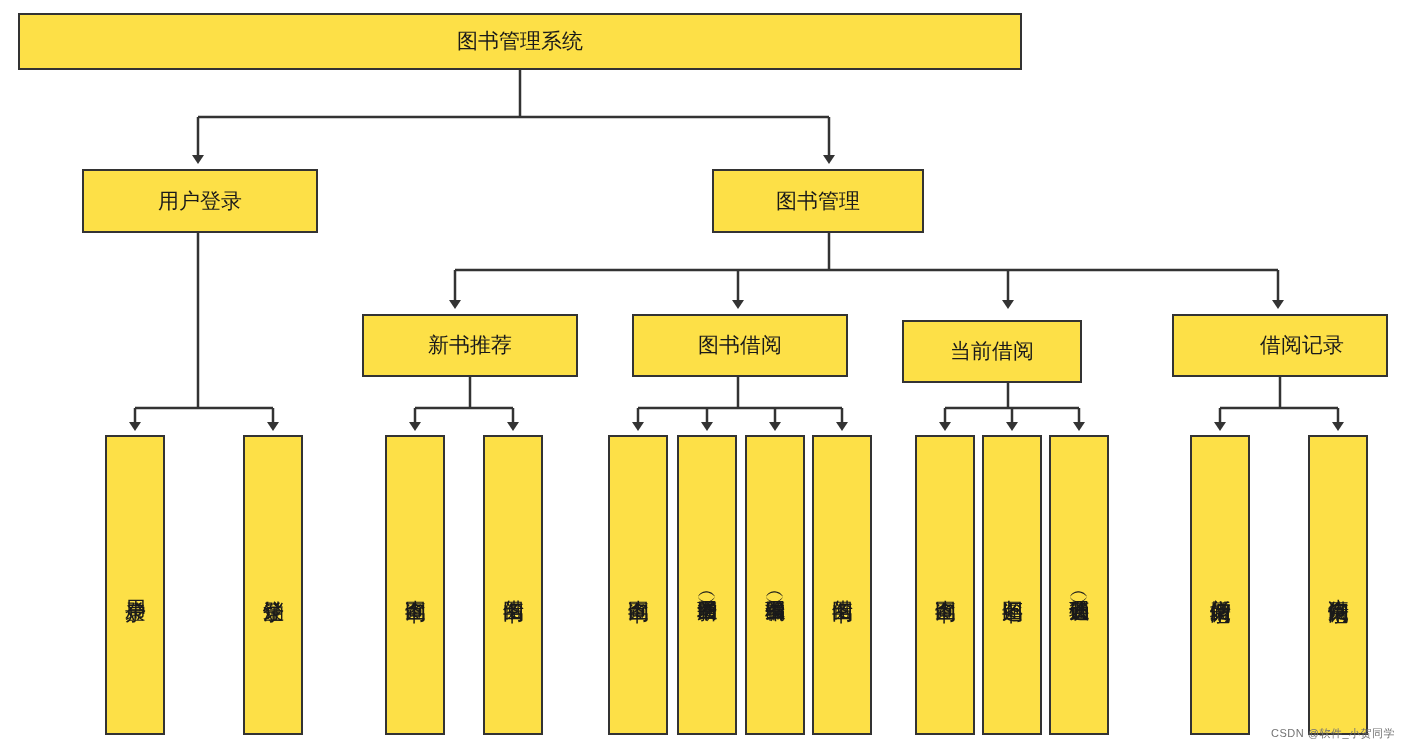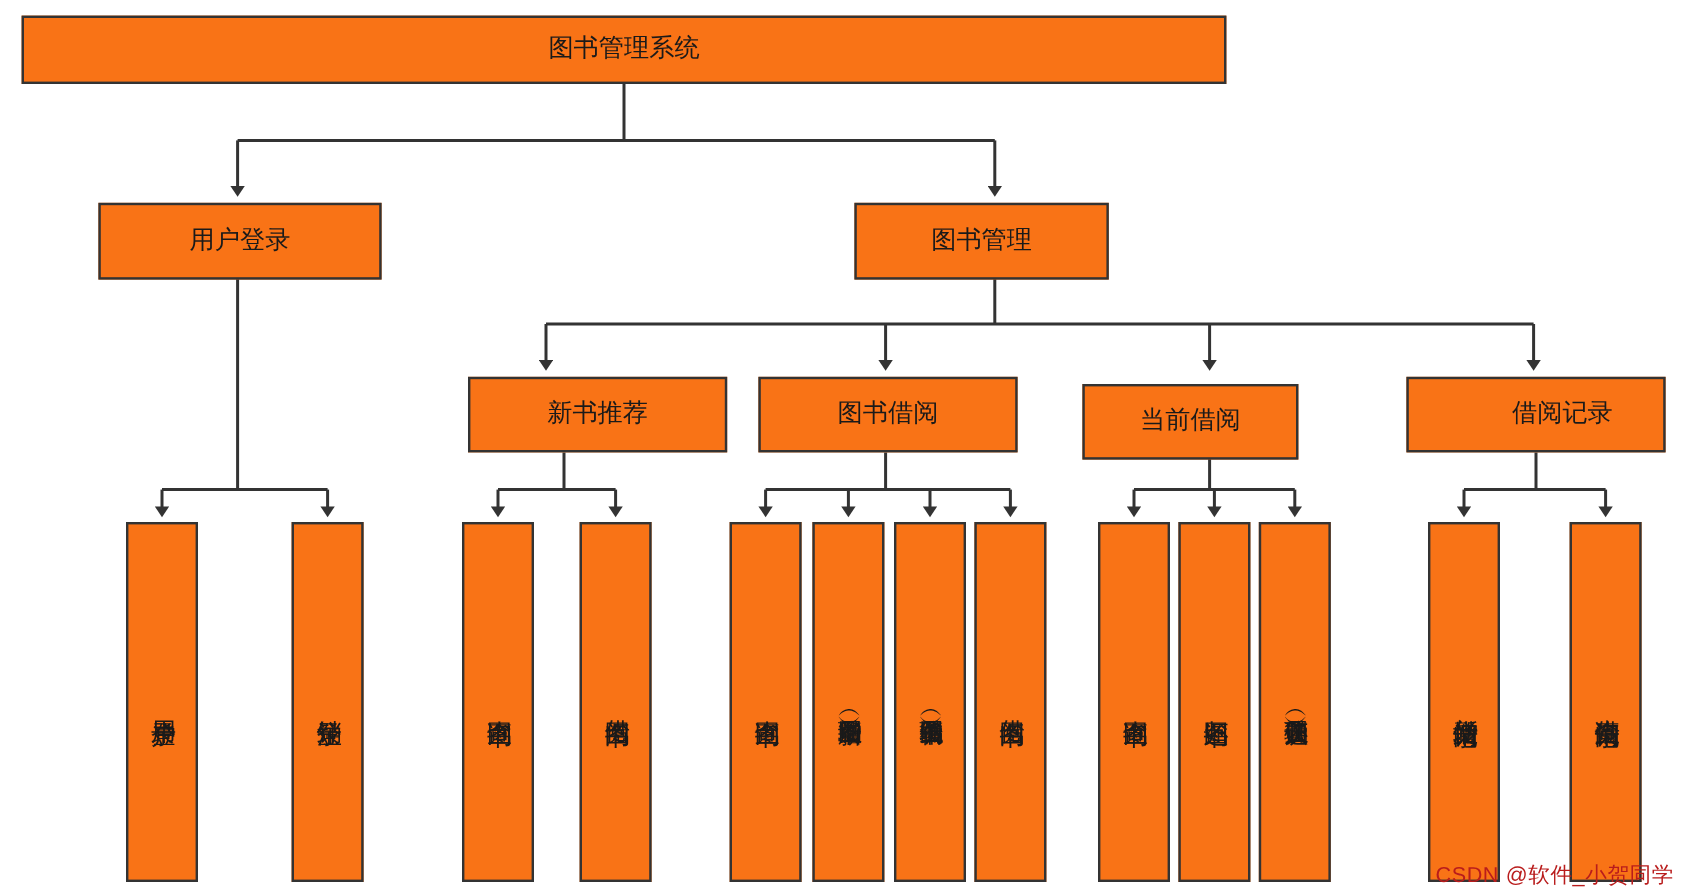--- a/index.html
+++ b/index.html
@@ -23,21 +23,21 @@
     left: 0;
     top: 0;
     width: 1405px;
     height: 747px;
     pointer-events: none;
   }
   .node {
     position: absolute;
     box-sizing: border-box;
     border: 2px solid #333333;
-    background: #f97316;
+    background: #fde047;
     display: flex;
     align-items: center;
     justify-content: center;
     color: #1a1a1a;
     line-height: 1.18;
     text-align: center;
   }
   .node.horiz {
     font-size: 21px;
   }
@@ -55,22 +55,22 @@
     letter-spacing: 1px;
   }
   .node.vert.tight > .vlabel {
     letter-spacing: 0px;
     font-size: 20px;
   }
   #watermark {
     position: absolute;
     right: 10px;
     bottom: 6px;
-    font-size: 18px;
-    color: #b91c1c;
+    font-size: 11px;
+    color: #737373;
     white-space: nowrap;
     letter-spacing: 0.5px;
   }
 </style>
 </head>
 <body>
 
 <div id="canvas">
 
   <svg id="edges" viewBox="0 0 1405 747" xmlns="http://www.w3.org/2000/svg">
@@ -127,21 +127,21 @@
     <span>图书管理系统</span>
   </div>
 
   <div class="node horiz" style="left:82px; top:169px; width:236px; height:64px;">
     <span>用户登录</span>
   </div>
   <div class="node horiz" style="left:712px; top:169px; width:212px; height:64px;">
     <span>图书管理</span>
   </div>
 
-  <div class="node horiz" style="left:362px; top:314px; width:216px; height:63px;margin-left:28px;">
+  <div class="node horiz" style="left:362px; top:314px; width:216px; height:63px;">
     <span>新书推荐</span>
   </div>
   <div class="node horiz" style="left:632px; top:314px; width:216px; height:63px;">
     <span>图书借阅</span>
   </div>
   <div class="node horiz" style="left:902px; top:320px; width:180px; height:63px;">
     <span>当前借阅</span>
   </div>
   <div class="node horiz" style="left:1172px; top:314px; width:216px; height:63px;padding-left:44px;">
     <span>借阅记录</span>

